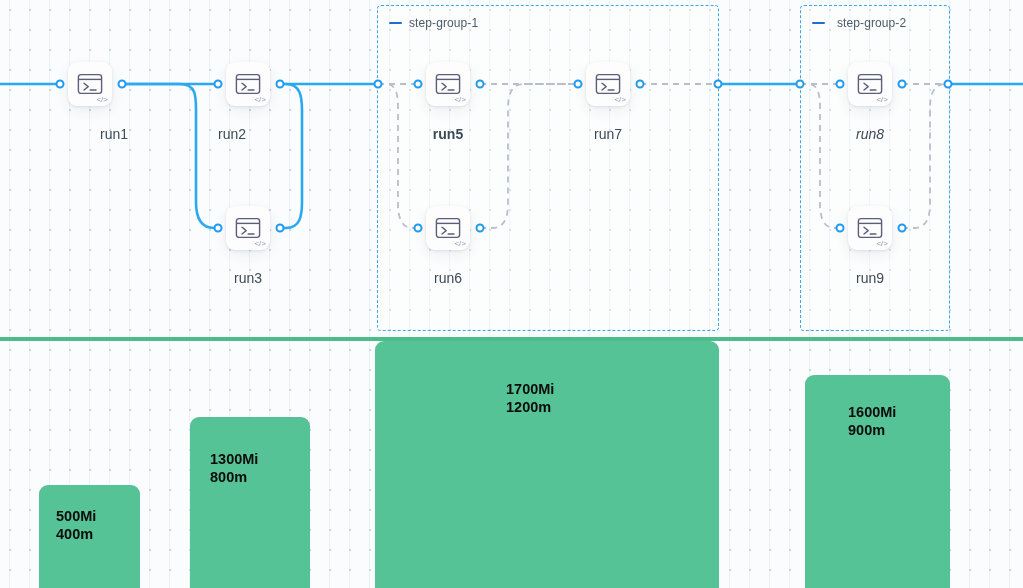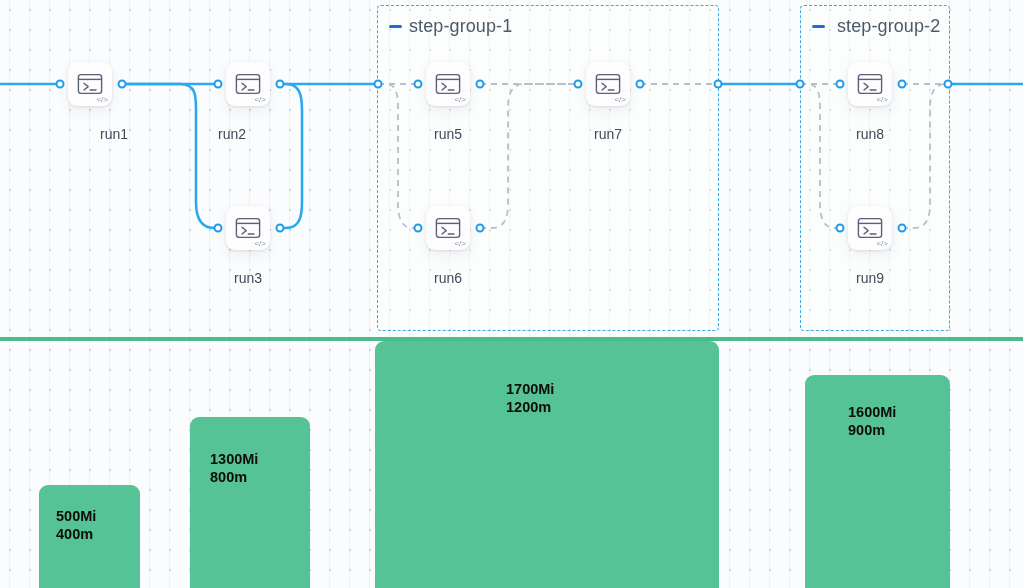--- a/index.html
+++ b/index.html
@@ -34,21 +34,21 @@
   .group-box {
     position: absolute;
     border: 1.6px dashed #38a8e8;
     border-radius: 4px;
     background: rgba(255,255,255,0.30);
     z-index: 3;
   }
   .group-label {
     position: absolute;
     display: flex; align-items: center; gap: 7px;
-    font-size: 18px;
+    font-size: 12px;
     color: #4b5a6a;
     letter-spacing: .1px;
     white-space: nowrap;
     z-index: 4;
   }
   .group-toggle {
     display: inline-block;
     width: 13px; height: 2.4px;
     background: #1f6fd0;
     border-radius: 2px;
@@ -201,21 +201,21 @@
         <span>
     <svg class="term-icon" viewBox="0 0 26 22" fill="none" stroke="#5b5f7a" stroke-width="1.4" stroke-linejoin="round">
       <rect x="1.4" y="1.6" width="23.2" height="18.8" rx="2.6"></rect>
       <line x1="1.4" y1="6.4" x2="24.6" y2="6.4"></line>
       <polyline points="7,10.2 11.2,13.6 7,17" stroke-linecap="round" stroke-linejoin="round"></polyline>
       <line x1="13.2" y1="17" x2="19" y2="17" stroke-linecap="round"></line>
     </svg>
         </span>
         <span class="code-glyph">&lt;/&gt;</span>
       </div>
-      <div class="node-label" style="left: 448px; top: 126px; color: rgb(62, 74, 87);">run5</div>
+      <div class="node-label" style="left: 448px; top: 126px; color: rgb(62, 74, 87); font-weight: bold;">run5</div>
       <div class="node" style="left: 426px; top: 206px;">
         <span>
     <svg class="term-icon" viewBox="0 0 26 22" fill="none" stroke="#5b5f7a" stroke-width="1.4" stroke-linejoin="round">
       <rect x="1.4" y="1.6" width="23.2" height="18.8" rx="2.6"></rect>
       <line x1="1.4" y1="6.4" x2="24.6" y2="6.4"></line>
       <polyline points="7,10.2 11.2,13.6 7,17" stroke-linecap="round" stroke-linejoin="round"></polyline>
       <line x1="13.2" y1="17" x2="19" y2="17" stroke-linecap="round"></line>
     </svg>
         </span>
         <span class="code-glyph">&lt;/&gt;</span>
@@ -237,21 +237,21 @@
         <span>
     <svg class="term-icon" viewBox="0 0 26 22" fill="none" stroke="#5b5f7a" stroke-width="1.4" stroke-linejoin="round">
       <rect x="1.4" y="1.6" width="23.2" height="18.8" rx="2.6"></rect>
       <line x1="1.4" y1="6.4" x2="24.6" y2="6.4"></line>
       <polyline points="7,10.2 11.2,13.6 7,17" stroke-linecap="round" stroke-linejoin="round"></polyline>
       <line x1="13.2" y1="17" x2="19" y2="17" stroke-linecap="round"></line>
     </svg>
         </span>
         <span class="code-glyph">&lt;/&gt;</span>
       </div>
-      <div class="node-label" style="left: 870px; top: 126px; color: rgb(62, 74, 87);">run8</div>
+      <div class="node-label" style="left: 870px; top: 126px; color: rgb(62, 74, 87); font-style: italic;">run8</div>
       <div class="node" style="left: 848px; top: 206px;">
         <span>
     <svg class="term-icon" viewBox="0 0 26 22" fill="none" stroke="#5b5f7a" stroke-width="1.4" stroke-linejoin="round">
       <rect x="1.4" y="1.6" width="23.2" height="18.8" rx="2.6"></rect>
       <line x1="1.4" y1="6.4" x2="24.6" y2="6.4"></line>
       <polyline points="7,10.2 11.2,13.6 7,17" stroke-linecap="round" stroke-linejoin="round"></polyline>
       <line x1="13.2" y1="17" x2="19" y2="17" stroke-linecap="round"></line>
     </svg>
         </span>
         <span class="code-glyph">&lt;/&gt;</span>

